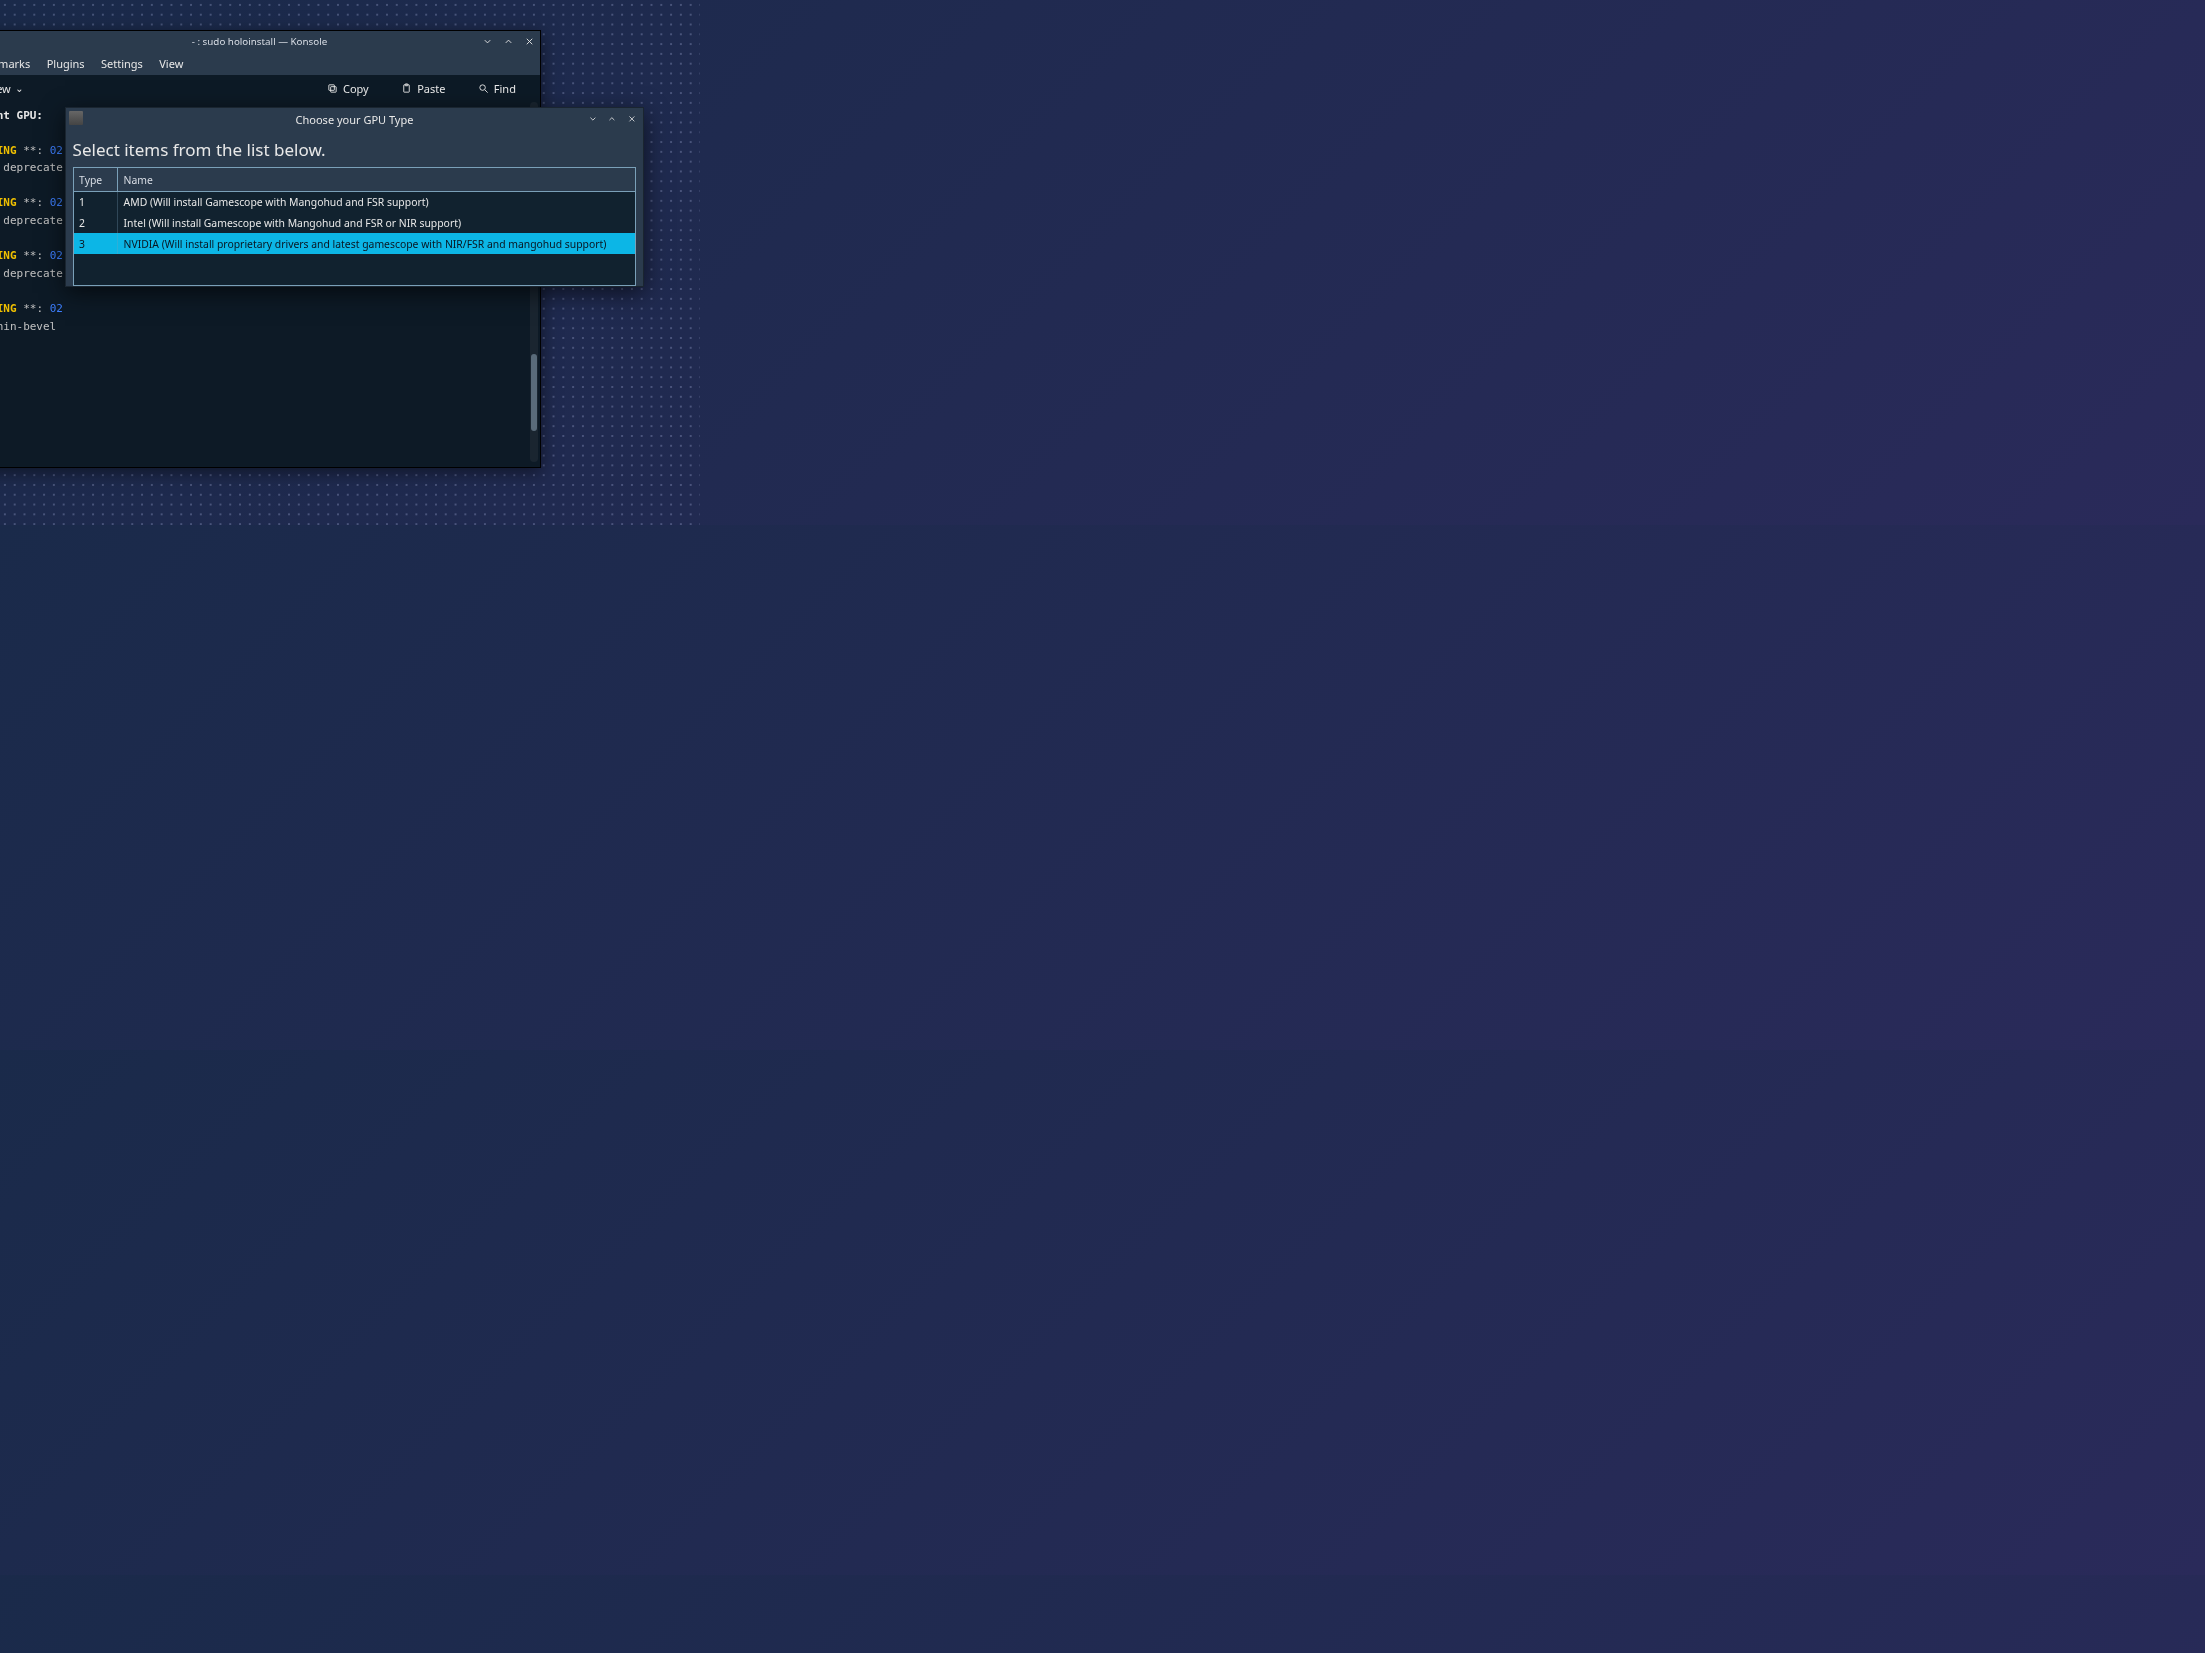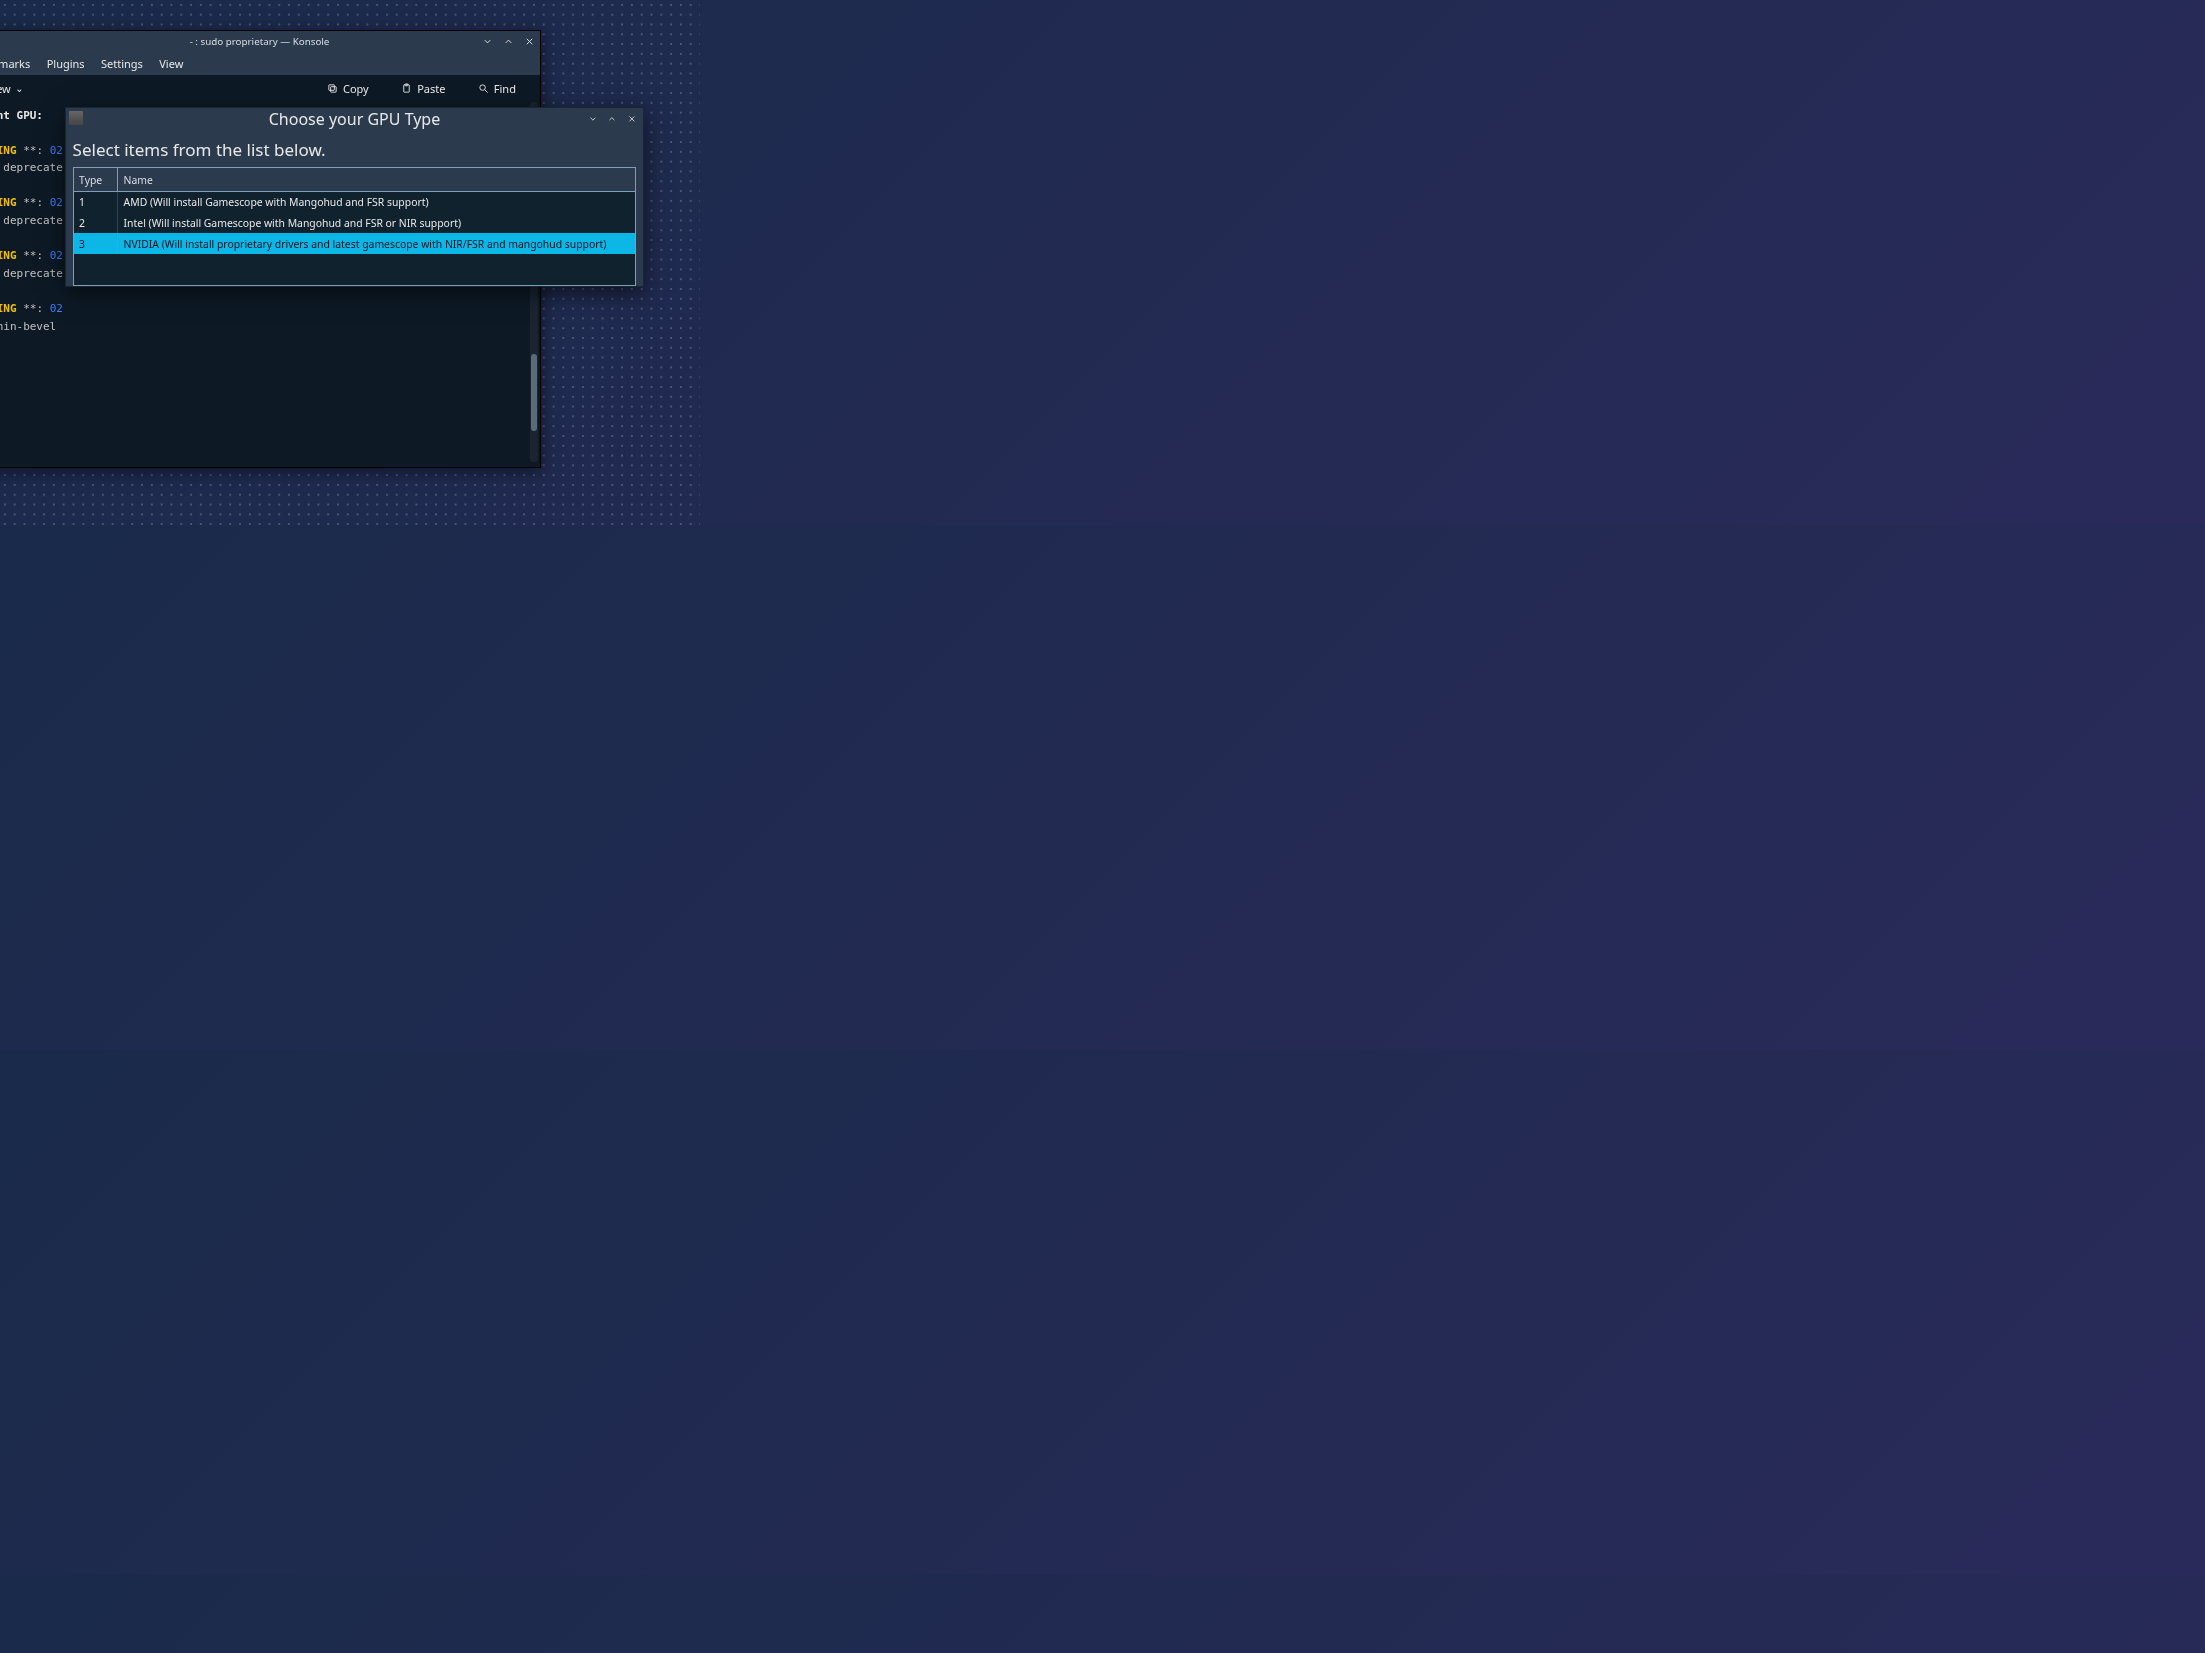--- a/index.html
+++ b/index.html
@@ -94,21 +94,21 @@
     top: 107px;
     width: 579px;
     background: #2b3b4d;
     border: 0.5px solid #1a2530;
     box-shadow: 0 5.5px 22px rgba(0,0,0,0.6), inset 0 0.5px 0 rgba(255,255,255,0.05);
   }
   .dialog-titlebar {
     height: 22px;
     display: flex; align-items: center; justify-content: center;
     position: relative;
-    font-size: 16px;
+    font-size: 11px;
     color: #e8e8e8;
     background: #2b3b4d;
   }
   .dialog-sys-icon {
     position: absolute; left: 3.3px; top: 3.3px;
     width: 14.2px; height: 14.2px;
     background: linear-gradient(#666,#444);
     border-radius: 1.1px;
   }
   .dialog-controls {
@@ -182,21 +182,21 @@
 
   .chev { font-size:9.8px; }
 </style>
 </head>
 <body>
 
 <div class="dotfill"></div>
 
 <div class="konsole-window">
   <div class="konsole-titlebar">
-    <span>- : sudo proprietary — Konsole</span>
+    <span>- : sudo holoinstall — Konsole</span>
     <div class="konsole-title-controls">
       <div class="winbtn">
         <svg viewBox="0 0 24 24" width="11" height="11">
             <polyline points="6 9 12 15 18 9"></polyline>
           </svg>
       </div>
       <div class="winbtn">
         <svg viewBox="0 0 24 24" width="11" height="11">
             <polyline points="6 15 12 9 18 15"></polyline>
           </svg>

